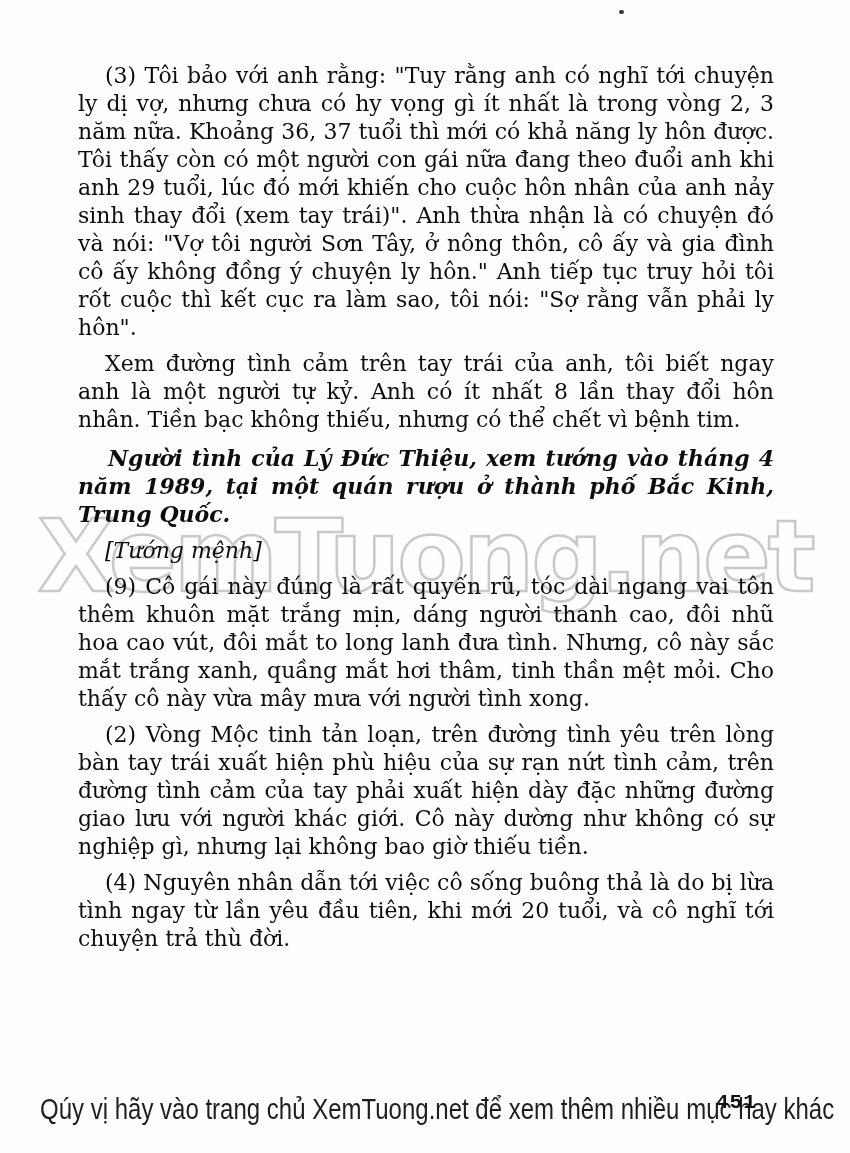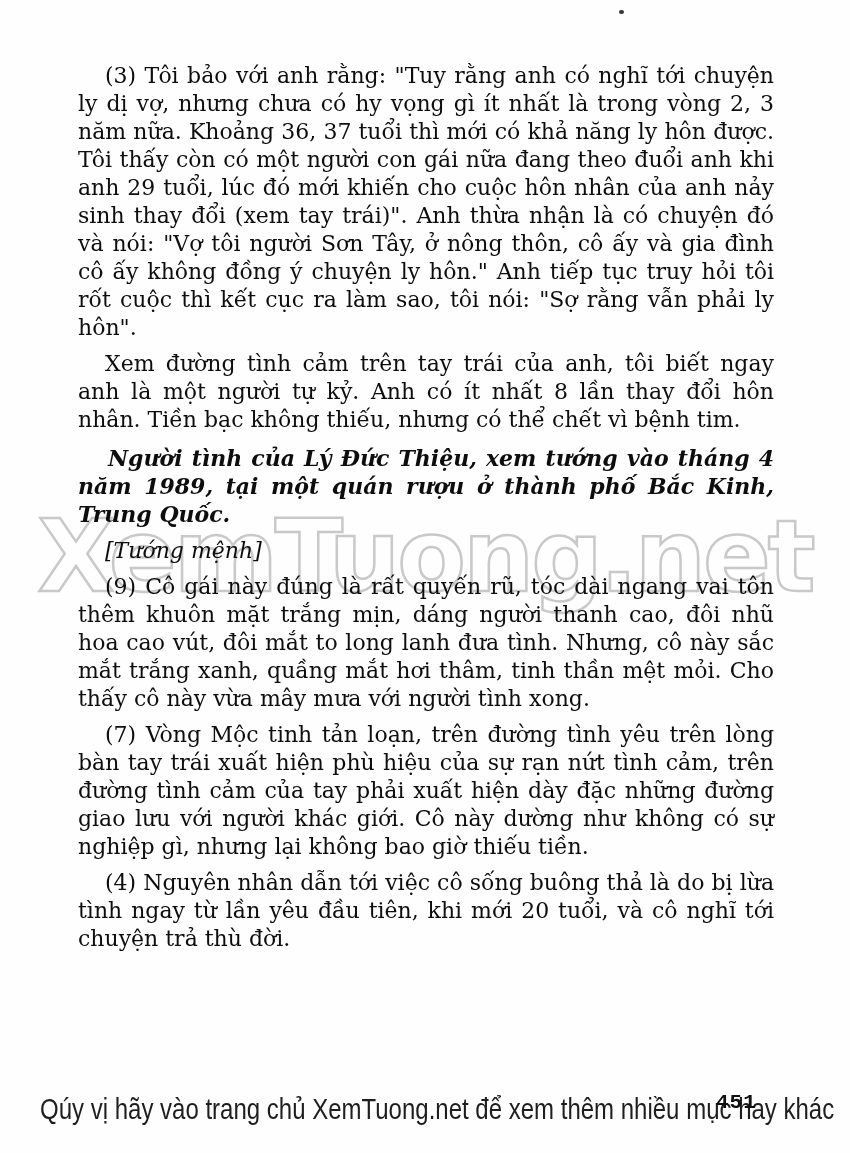--- a/index.html
+++ b/index.html
@@ -100,21 +100,21 @@
   <div class="scan-dot"></div>
 
   <div class="watermark">XemTuong.net</div>
 
   <div class="body-text">
     <p class="body">(3) Tôi bảo với anh rằng: "Tuy rằng anh có nghĩ tới chuyện ly dị vợ, nhưng chưa có hy vọng gì ít nhất là trong vòng 2, 3 năm nữa. Khoảng 36, 37 tuổi thì mới có khả năng ly hôn được. Tôi thấy còn có một người con gái nữa đang theo đuổi anh khi anh 29 tuổi, lúc đó mới khiến cho cuộc hôn nhân của anh nảy sinh thay đổi (xem tay trái)". Anh thừa nhận là có chuyện đó và nói: "Vợ tôi người Sơn Tây, ở nông thôn, cô ấy và gia đình cô ấy không đồng ý chuyện ly hôn." Anh tiếp tục truy hỏi tôi rốt cuộc thì kết cục ra làm sao, tôi nói: "Sợ rằng vẫn phải ly hôn".</p>
     <p class="body">Xem đường tình cảm trên tay trái của anh, tôi biết ngay anh là một người tự kỷ. Anh có ít nhất 8 lần thay đổi hôn nhân. Tiền bạc không thiếu, nhưng có thể chết vì bệnh tim.</p>
     <p class="heading">Người tình của Lý Đức Thiệu, xem tướng vào tháng 4 năm 1989, tại một quán rượu ở thành phố Bắc Kinh, Trung Quốc.</p>
     <p class="label">[Tướng mệnh]</p>
     <p class="body">(9) Cô gái này đúng là rất quyến rũ, tóc dài ngang vai tôn thêm khuôn mặt trắng mịn, dáng người thanh cao, đôi nhũ hoa cao vút, đôi mắt to long lanh đưa tình. Nhưng, cô này sắc mắt trắng xanh, quầng mắt hơi thâm, tinh thần mệt mỏi. Cho thấy cô này vừa mây mưa với người tình xong.</p>
-    <p class="body">(7) Vòng Mộc tinh tản loạn, trên đường tình yêu trên lòng bàn tay trái xuất hiện phù hiệu của sự rạn nứt tình cảm, trên đường tình cảm của tay phải xuất hiện dày đặc những đường giao lưu với người khác giới. Cô này dường như không có sự nghiệp gì, nhưng lại không bao giờ thiếu tiền.</p>
+    <p class="body">(2) Vòng Mộc tinh tản loạn, trên đường tình yêu trên lòng bàn tay trái xuất hiện phù hiệu của sự rạn nứt tình cảm, trên đường tình cảm của tay phải xuất hiện dày đặc những đường giao lưu với người khác giới. Cô này dường như không có sự nghiệp gì, nhưng lại không bao giờ thiếu tiền.</p>
     <p class="body">(4) Nguyên nhân dẫn tới việc cô sống buông thả là do bị lừa tình ngay từ lần yêu đầu tiên, khi mới 20 tuổi, và cô nghĩ tới chuyện trả thù đời.</p>
   </div>
 
   <div class="footer-line">Qúy vị hãy vào trang chủ XemTuong.net để xem thêm nhiều mục hay khác</div>
 
   <div class="page-number">451</div>
 
 </div>
 
 </body></html>

